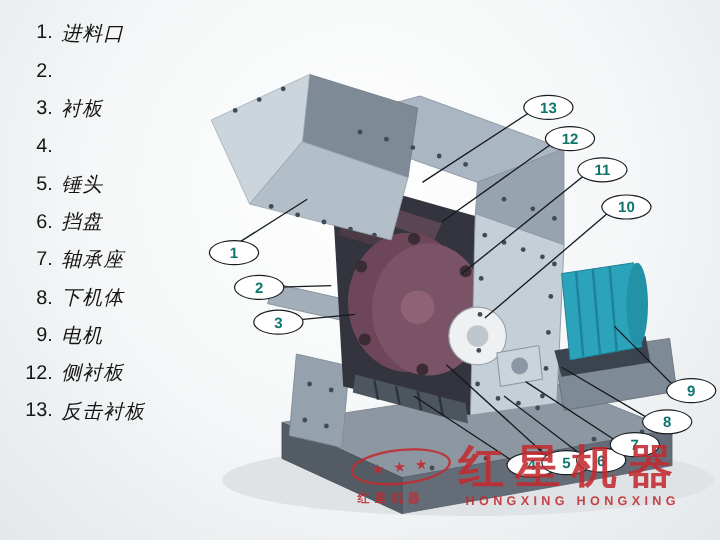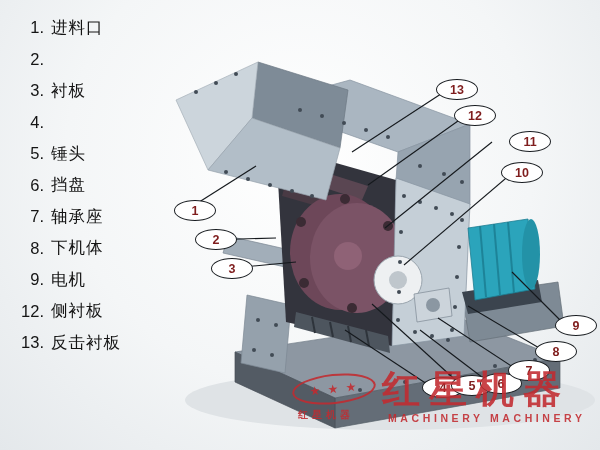--- a/index.html
+++ b/index.html
@@ -5,26 +5,26 @@
   html,body{margin:0;padding:0;}
   .page{
     position:relative;width:600px;height:450px;overflow:hidden;
     background:radial-gradient(ellipse at 50% 35%, #ffffff 0%, #f4f6f7 55%, #e4e8eb 100%);
     font-family:"Liberation Sans","DejaVu Sans",sans-serif;
   }
   svg.machine{position:absolute;left:0;top:0;z-index:2;}
   .parts-list{position:absolute;left:12px;top:12px;z-index:5;}
   .part-row{display:flex;height:31.5px;align-items:center;font-size:16.5px;color:#141414;font-weight:500;}
   .part-num{width:32px;text-align:right;margin-right:7px;}
-  .part-label{letter-spacing:1px;}
+  .part-label{letter-spacing:1px;font-style:italic;}
   .callout{
     position:absolute;width:42px;height:21px;border-radius:50%;
     background:#ffffff;border:1.5px solid #191d21;box-sizing:border-box;
     display:flex;align-items:center;justify-content:center;
-    font-size:12.5px;font-weight:600;color:#7f1d1d;z-index:6;
+    font-size:12.5px;font-weight:600;color:#0f766e;z-index:6;
   }
   .watermark{position:absolute;left:288px;top:364px;width:308px;height:70px;z-index:8;color:#c22b30;opacity:0.88;}
   .logo-oval{
     position:absolute;left:4px;top:10px;width:84px;height:30px;box-sizing:border-box;
     border:2px solid #c22b30;border-radius:50%;transform:rotate(-6deg);
     display:flex;align-items:center;justify-content:center;font-size:12px;letter-spacing:2px;
   }
   .logo-sub{position:absolute;left:10px;top:44px;font-size:10px;letter-spacing:4px;font-weight:700;}
   .brand-cn{position:absolute;left:94px;top:0px;font-size:38px;font-weight:700;letter-spacing:9px;white-space:nowrap;}
   .brand-en{position:absolute;left:100px;top:48px;font-size:10.5px;font-weight:700;letter-spacing:3.6px;white-space:nowrap;}
@@ -215,26 +215,26 @@
   <div class="callout" style="left:174px;top:200px;">1</div>
   <div class="callout" style="left:195px;top:229px;">2</div>
   <div class="callout" style="left:211px;top:258px;">3</div>
   <div class="callout" style="left:422px;top:377px;">4</div>
   <div class="callout" style="left:451px;top:375px;">5</div>
   <div class="callout" style="left:480px;top:373px;">6</div>
   <div class="callout" style="left:508px;top:360px;">7</div>
   <div class="callout" style="left:535px;top:341px;">8</div>
   <div class="callout" style="left:555px;top:315px;">9</div>
   <div class="callout" style="left:501px;top:162px;">10</div>
-  <div class="callout" style="left:481px;top:131px;margin-left:28px;">11</div>
+  <div class="callout" style="left:481px;top:131px;">11</div>
   <div class="callout" style="left:454px;top:105px;">12</div>
   <div class="callout" style="left:436px;top:79px;">13</div>
 
   <div class="watermark">
     <div class="logo-oval">
       <span>★ ★ ★</span>
     </div>
     <div class="logo-sub">红星机器</div>
     <div class="brand-cn">红星机器</div>
-    <div class="brand-en">MACHINERY MACHINERY</div>
+    <div class="brand-en">HONGXING HONGXING</div>
   </div>
 
 </div>
 
 </body></html>

